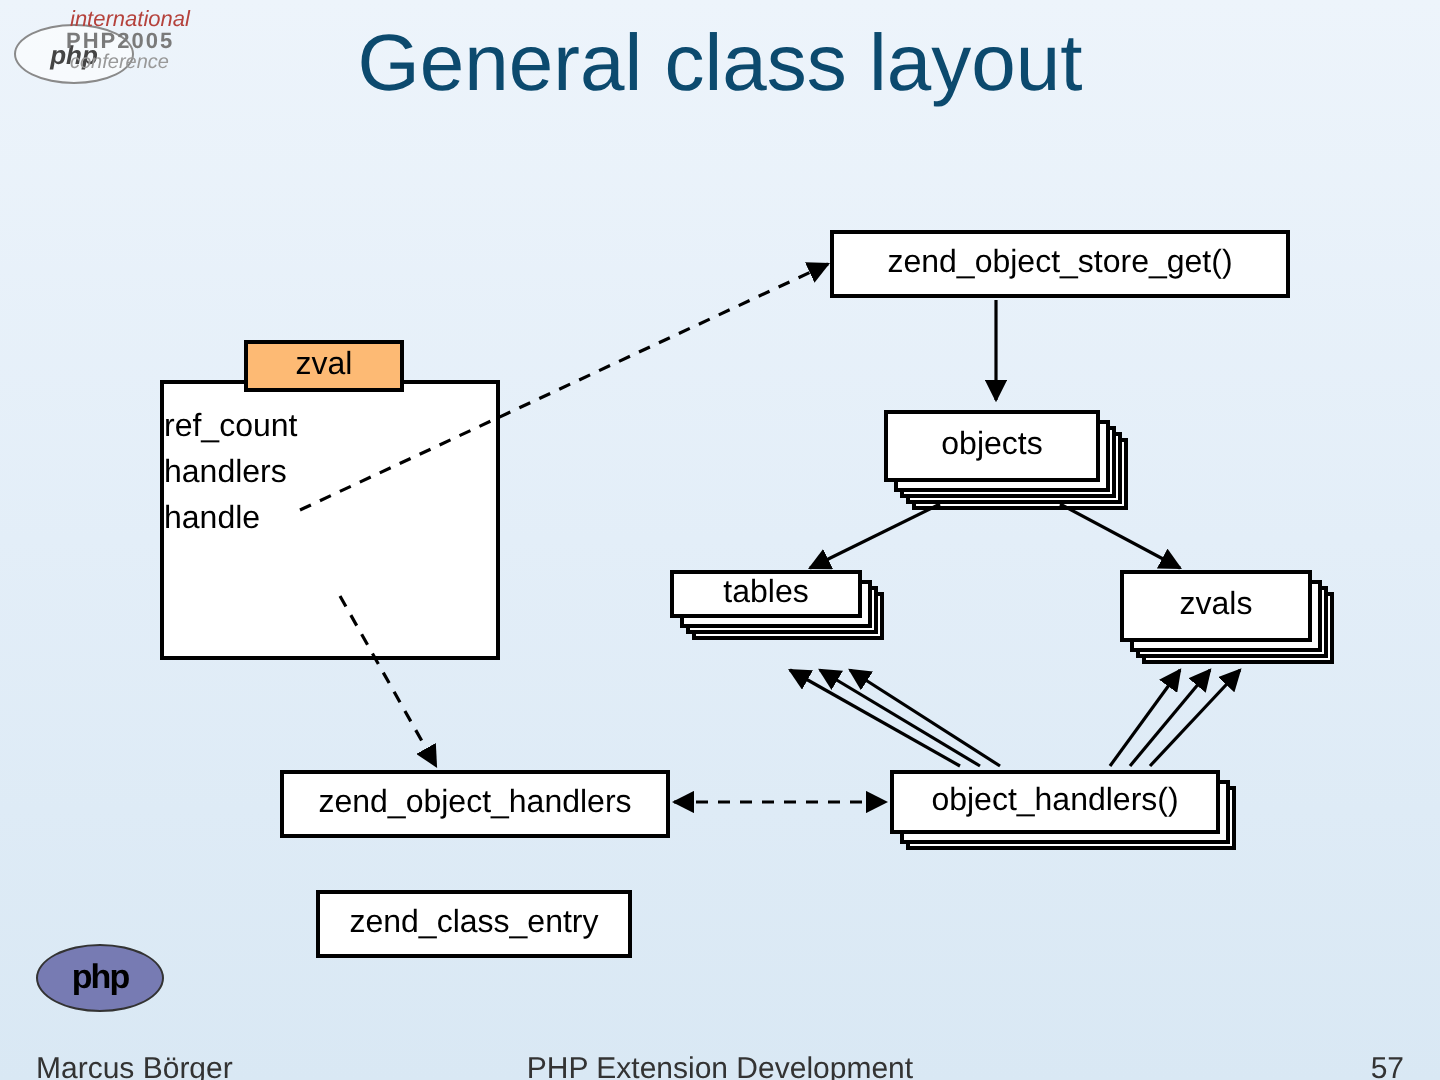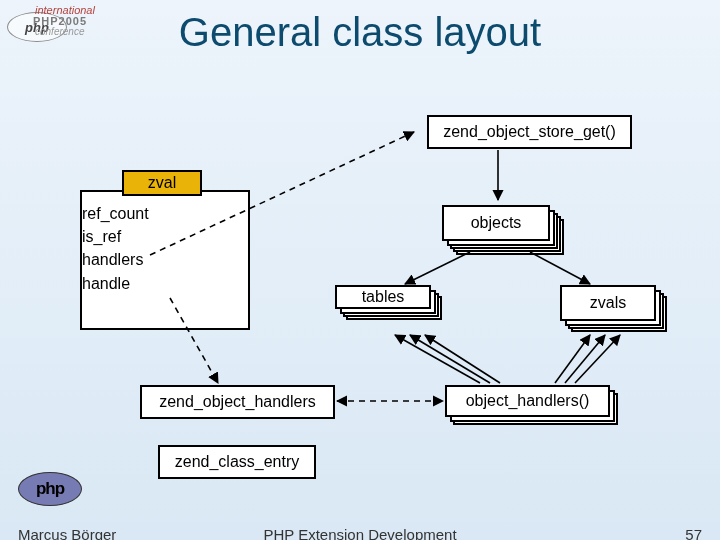--- a/index.html
+++ b/index.html
@@ -37,21 +37,21 @@
     width: 170px;
     height: 140px;
     background: #fff;
     border: 2px solid #000;
   }
   .zval-title {
     position: absolute;
     top: -22px;
     left: 40px;
     width: 80px;
-    background: #eab308;
+    background: #fdba74;
     border: 2px solid #000;
     text-align: center;
     font-size: 16px;
     padding: 2px 0;
   }
   .zval-lines {
     padding: 10px 0;
     font-size: 16px;
     line-height: 1.45;
   }
@@ -158,29 +158,28 @@
   <div class="ellipse">
       <span>php</span>
     </div>
   <div class="txt1">international</div>
   <div class="txt2">PHP2005</div>
   <div class="txt3">conference</div>
 </div>
 
 <div class="title">General class layout</div>
 
-<div class="box" style="left:415px; top:115px; width:205px;margin-left:12px;">
+<div class="box" style="left:415px; top:115px; width:230px;">
   <span>zend_object_store_get()</span>
 </div>
 
 <div class="zval-struct">
   <div class="zval-title">zval</div>
   <div class="zval-lines">
     <div>ref_count</div>
-    <div>is_ref</div>
     <div>handlers</div>
     <div>handle</div>
   </div>
 </div>
 
 <div class="stack" style="left:442px; top:205px; width:108px; height:36px;">
   <div class="layer" style="left:14px; top:14px;"></div>
   <div class="layer" style="left:11px; top:11px;"></div>
   <div class="layer" style="left:8px; top:8px;"></div>
   <div class="layer" style="left:5px; top:5px;"></div>

